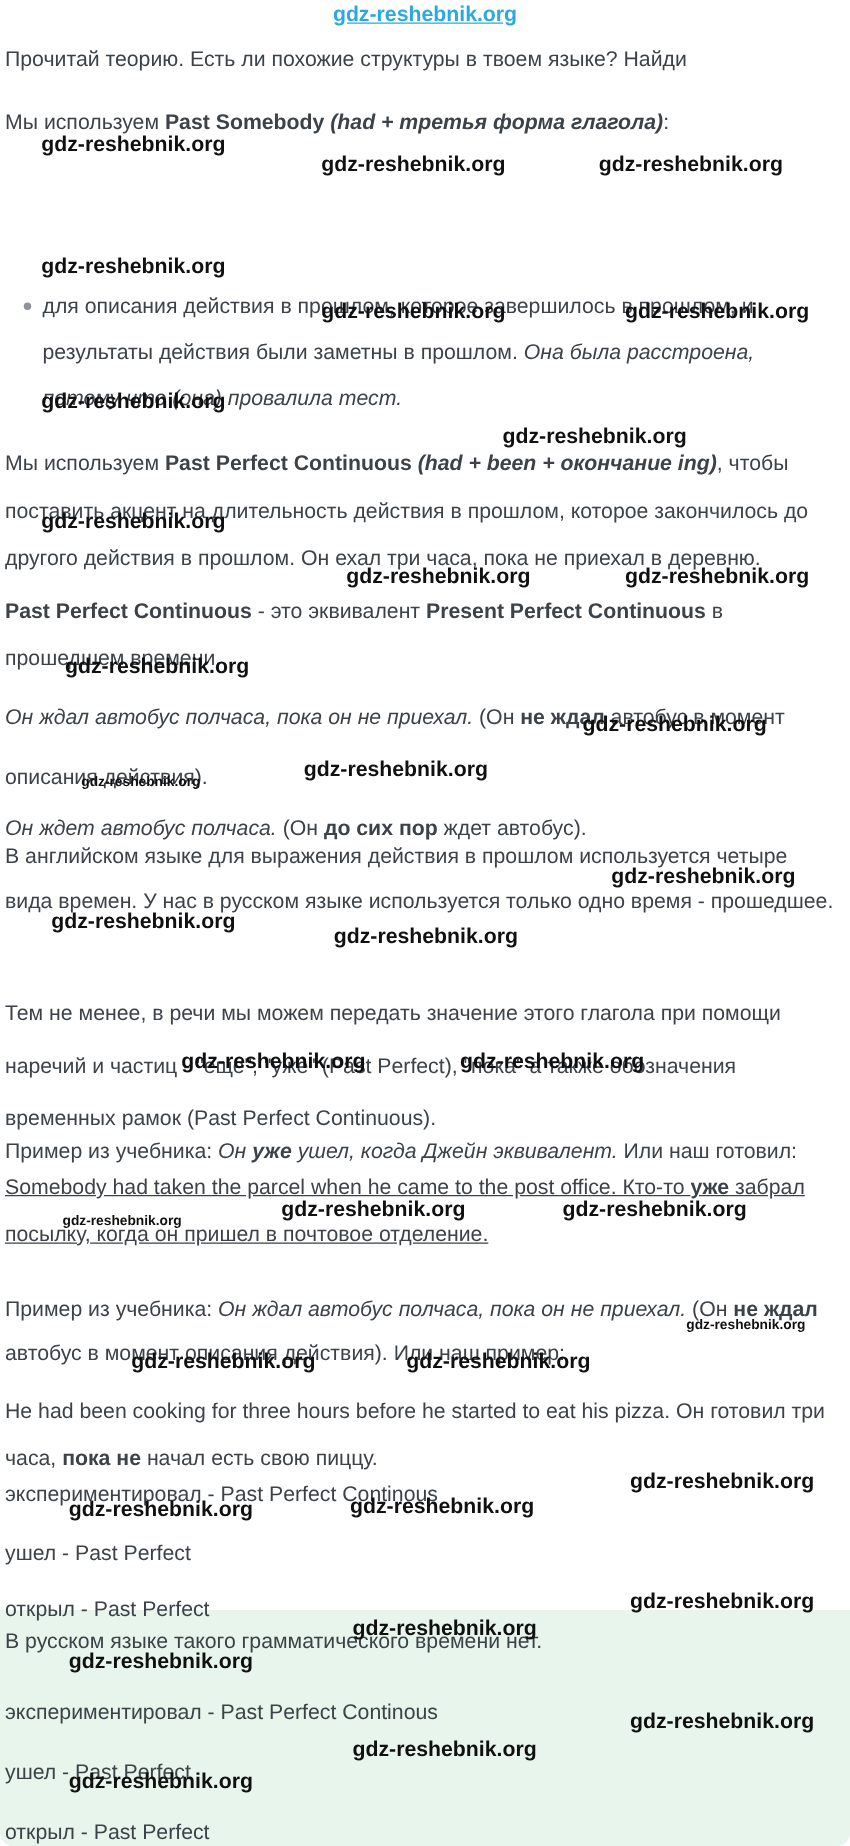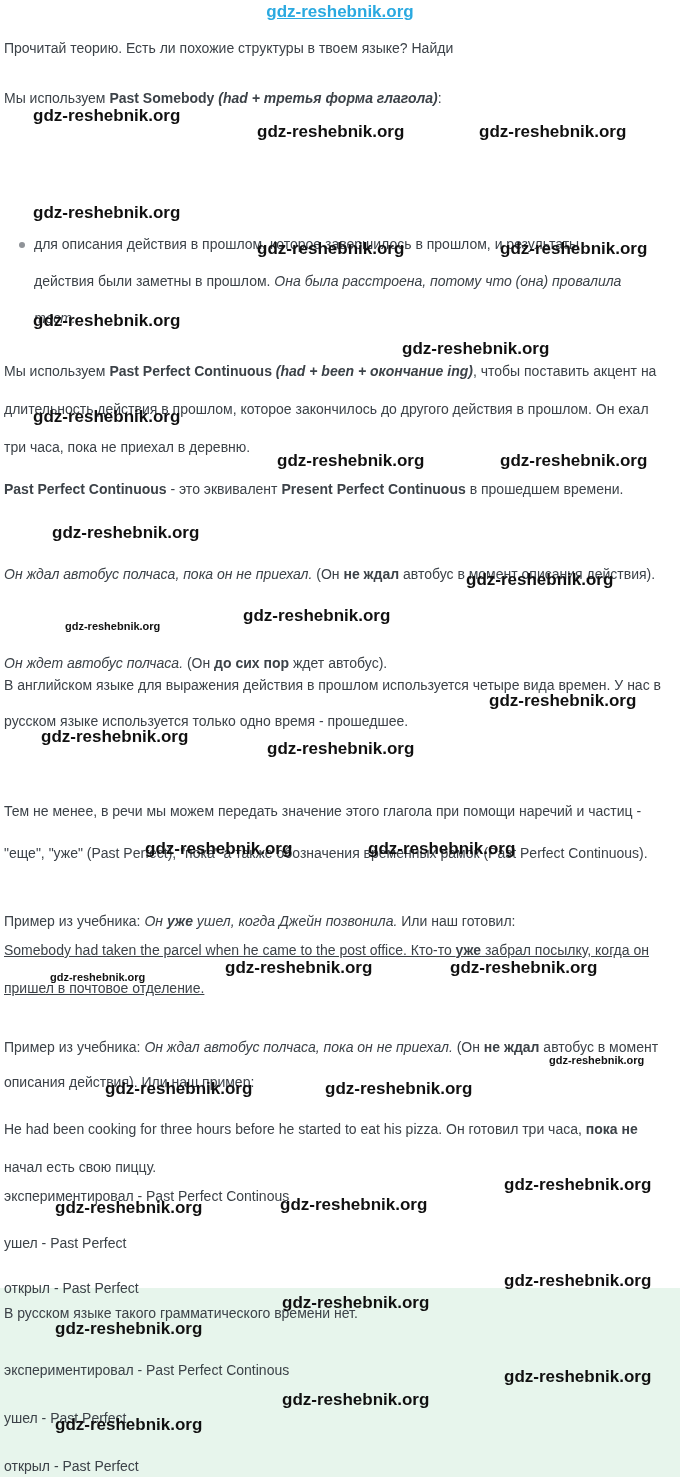--- a/index.html
+++ b/index.html
@@ -10,20 +10,21 @@
     --panel: #e7f5ec;
   }
   html, body { background: #ffffff; }
   body { font-family: "Liberation Sans", "DejaVu Sans", sans-serif; }
   .page {
     position: relative;
     width: 680px;
     height: 1477px;
     overflow: hidden;
     background: #ffffff;
+    border-radius: 11px;
   }
   .site-link {
     position: absolute;
     top: 2px;
     left: 50%;
     transform: translateX(-50%);
     font-size: 17px;
     font-weight: bold;
     color: var(--link);
     text-decoration: underline;
@@ -38,21 +39,21 @@
     width: 680px;
     height: 189px;
     background: var(--panel);
     z-index: 0;
   }
   .doc { position: absolute; inset: 0; z-index: 1; }
   .block {
     position: absolute;
     left: 4px;
     width: 664px;
-    font-size: 14px;
+    font-size: 17px;
     line-height: 36px;
     color: var(--text);
   }
   .block .b { font-weight: bold; }
   .block .i { font-style: italic; }
   .bullet { padding-left: 30px; }
   .dot {
     position: absolute;
     left: 15px;
     width: 6px;
@@ -84,21 +85,21 @@
   <div class="doc" id="doc">
       <div class="block" style="top: 30px;"><span>Прочитай теорию. Есть ли похожие структуры в твоем языке? Найди</span></div>
       <div class="block" style="top: 80px;"><span>Мы используем </span><span class="b">Past Somebody</span><span> </span><span class="b i">(had + третья форма глагола)</span><span>:</span></div>
       <div class="block bullet" style="top: 226px; line-height: 37px; width: 620px;"><span class="dot" style="top: 15.5px;"></span><span>для описания действия в прошлом, которое завершилось в прошлом, и результаты действия были заметны в прошлом. </span><span class="i">Она была расстроена, потому что (она) провалила тест.</span></div>
       <div class="block" style="top: 352px; line-height: 38px;"><span>Мы используем </span><span class="b">Past Perfect Continuous</span><span> </span><span class="b i">(had + been + окончание ing)</span><span>, чтобы поставить акцент на длительность действия в прошлом, которое закончилось до другого действия в прошлом. Он ехал три часа, пока не приехал в деревню.</span></div>
       <div class="block" style="top: 470px; line-height: 38px;"><span class="b">Past Perfect Continuous</span><span> - это эквивалент </span><span class="b">Present Perfect Continuous</span><span> в прошедшем времени.</span></div>
       <div class="block" style="top: 550px; line-height: 48px;"><span class="i">Он ждал автобус полчаса, пока он не приехал.</span><span> (Он </span><span class="b">не ждал</span><span> автобус в момент описания действия).</span></div>
       <div class="block" style="top: 633px; margin-top: 12px;"><span class="i">Он ждет автобус полчаса.</span><span> (Он </span><span class="b">до сих пор</span><span> ждет автобус).</span></div>
       <div class="block" style="top: 667px; line-height: 36px;"><span>В английском языке для выражения действия в прошлом используется четыре вида времен. У нас в русском языке используется только одно время - прошедшее.</span></div>
       <div class="block" style="top: 790px; line-height: 42px;"><span>Тем не менее, в речи мы можем передать значение этого глагола при помощи наречий и частиц - "еще", "уже" (Past Perfect), "пока" а также обозначения временных рамок (Past Perfect Continuous).</span></div>
-      <div class="block" style="top: 903px;"><span>Пример из учебника: </span><span class="i">Он </span><span class="b i">уже</span><span class="i"> ушел, когда Джейн позвонила.</span><span> Или наш готовил:</span></div>
+      <div class="block" style="top: 903px;"><span>Пример из учебника: </span><span class="i">Он </span><span class="b i">уже</span><span class="i"> ушел, когда Джейн эквивалент.</span><span> Или наш готовил:</span></div>
       <div class="block" style="top: 931px; line-height: 38px; text-decoration: underline;"><span>Somebody had taken the parcel when he came to the post office. Кто-то </span><span class="b">уже</span><span> забрал посылку, когда он пришел в почтовое отделение.</span></div>
       <div class="block" style="top: 1030px; line-height: 35px;"><span>Пример из учебника: </span><span class="i">Он ждал автобус полчаса, пока он не приехал.</span><span> (Он </span><span class="b">не ждал</span><span> автобус в момент описания действия). Или наш пример:</span></div>
       <div class="block" style="top: 1110px; line-height: 38px;"><span>He had been cooking for three hours before he started to eat his pizza. Он готовил три часа, </span><span class="b">пока не</span><span> начал есть свою пиццу.</span></div>
       <div class="block" style="top: 1178px;"><span>экспериментировал - Past Perfect Continous</span></div>
       <div class="block" style="top: 1225px;"><span>ушел - Past Perfect</span></div>
       <div class="block" style="top: 1270px;"><span>открыл - Past Perfect</span></div>
       <div class="block" style="top: 1295px;"><span>В русском языке такого грамматического времени нет.</span></div>
       <div class="block" style="top: 1352px;"><span>экспериментировал - Past Perfect Continous</span></div>
       <div class="block" style="top: 1400px;"><span>ушел - Past Perfect</span></div>
       <div class="block" style="top: 1448px;"><span>открыл - Past Perfect</span></div>

